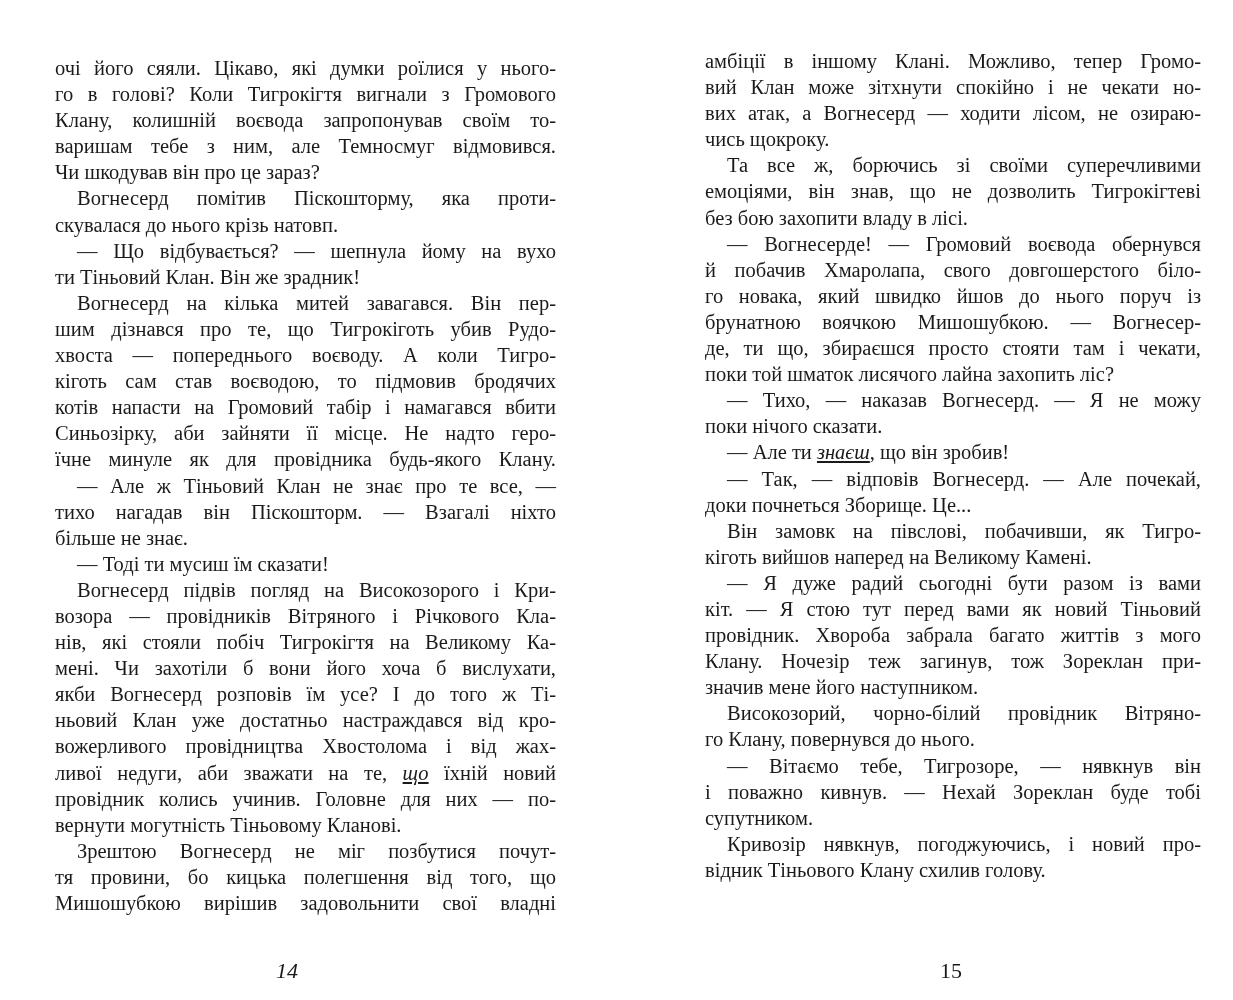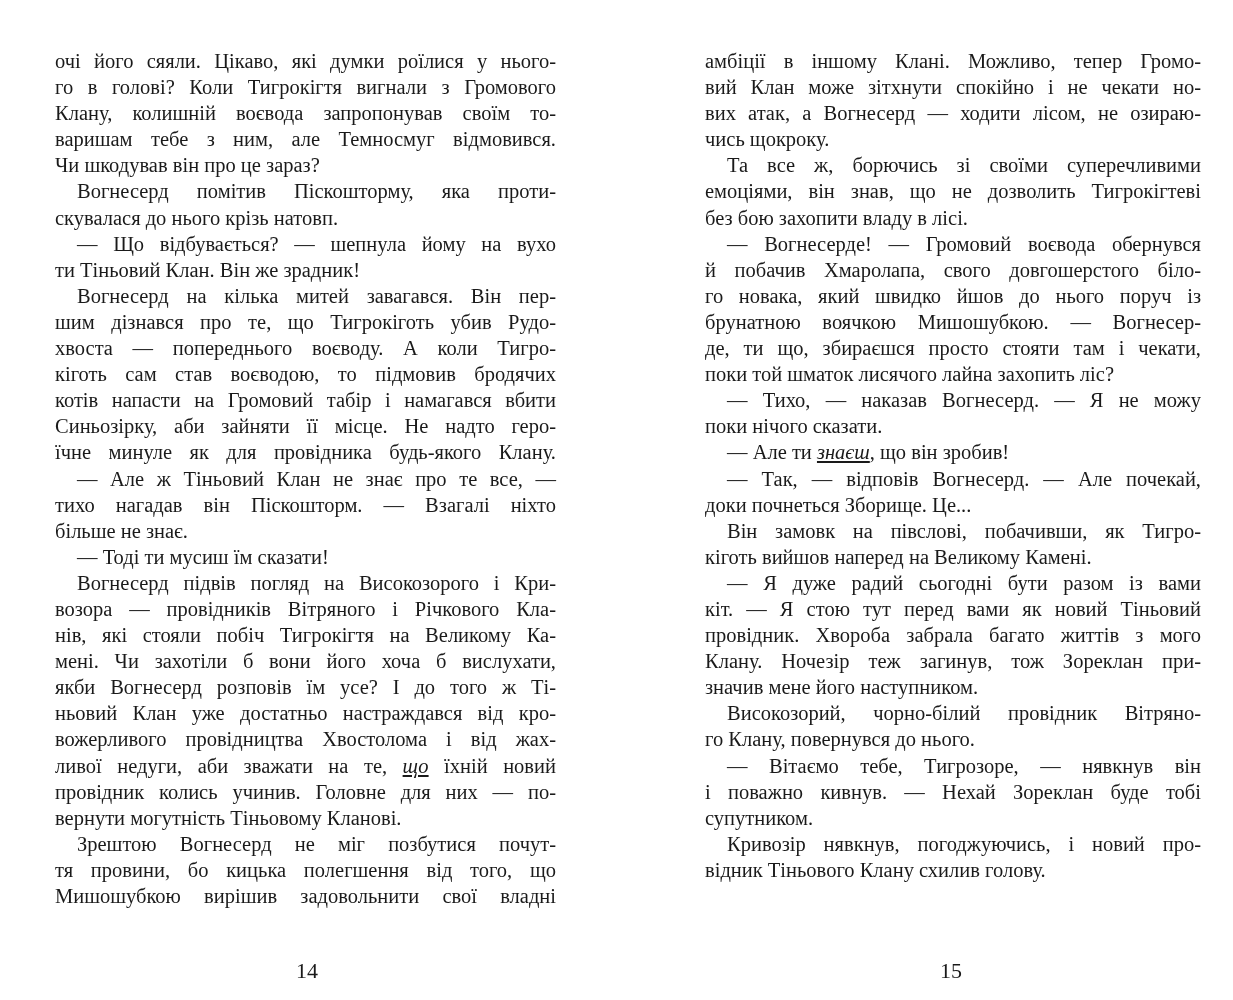--- a/index.html
+++ b/index.html
@@ -1,26 +1,26 @@
 <!DOCTYPE html>
 <html><head>
 <meta charset="utf-8">
 <style>
   html, body { margin:0; padding:0; background:#ffffff; }
   body { width:1233px; height:1000px; position:relative; overflow:hidden;
          font-family:"Liberation Serif", serif; color:#1a1a1a; }
   .page { position:absolute; top:48px; }
-  .page.left { left:55px; width:501px; }
+  .page.left { left:55px; width:501px;margin-top:7px; }
   .page.right { left:705px; width:496px; }
   .line { height:26.1px; line-height:26.1px; font-size:20.5px; white-space:nowrap;
           text-align:justify; text-align-last:justify; }
   .line.last { text-align-last:left; }
   .line.indent { padding-left:22px; }
   .page-num { position:absolute; top:958px; font-size:22px; line-height:26px; }
-  .page-num.left { left:296px; }
+  .page-num.left { left:276px;font-style:italic; }
   .page-num.right { left:940px; }
   em { font-style:italic;text-decoration:underline; }
 </style>
 </head>
 <body>
 
 <div class="page left" id="left-page">
     <div class="line">очі його сяяли. Цікаво, які думки роїлися у нього-</div>
     <div class="line">го в голові? Коли Тигрокігтя вигнали з Громового</div>
     <div class="line">Клану, колишній воєвода запропонував своїм то-</div>

